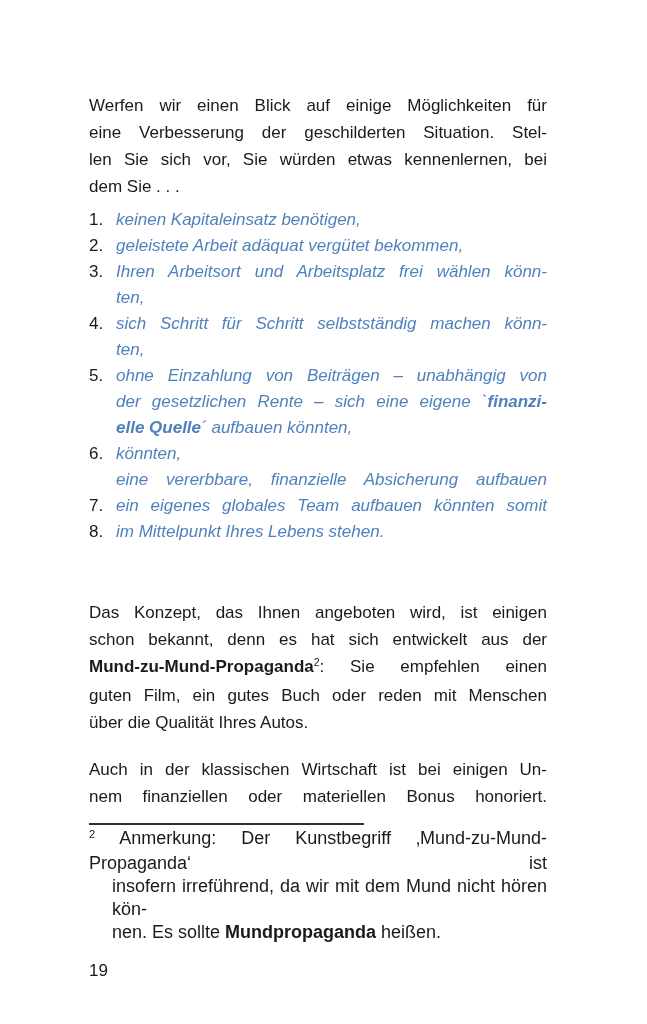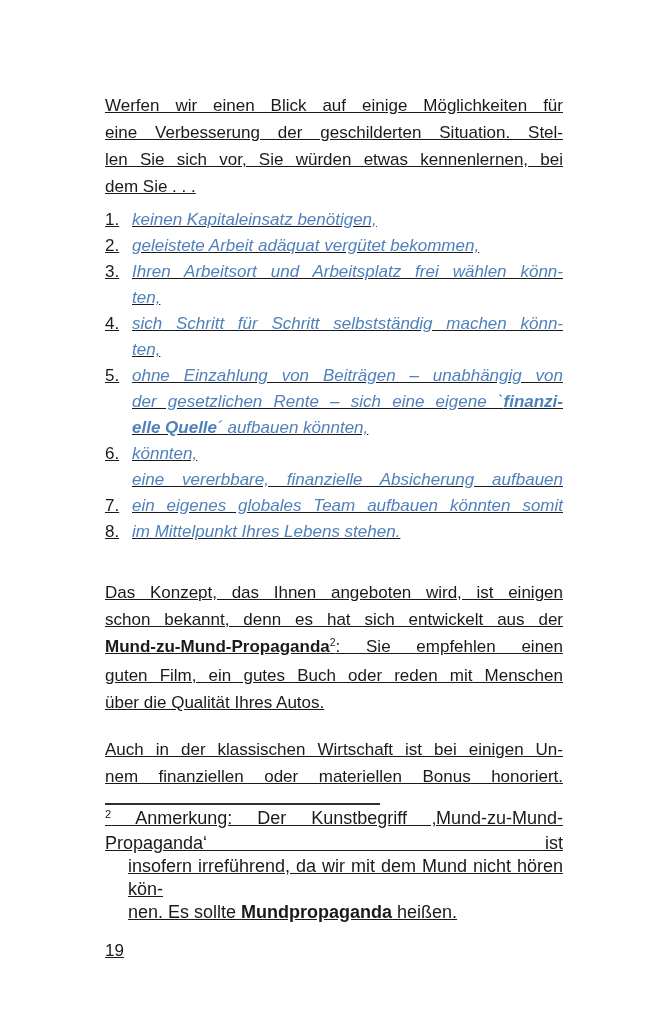--- a/index.html
+++ b/index.html
@@ -11,24 +11,23 @@
     position: relative;
     width: 647px;
     height: 1024px;
     background: #ffffff;
     overflow: hidden;
     font-family: "Liberation Sans", sans-serif;
     color: var(--body-color, #1a1a1a);
   }
   .content {
     position: absolute;
-    left: 105px;
+    left: 89px;
     top: 92px;
     width: 458px;
-    text-decoration: underline;
   }
   
   .line {
     text-align: justify;
     text-align-last: justify;
   }
   .line.last {
     text-align-last: left;
   }
   .b { font-weight: bold; }
@@ -52,21 +51,21 @@
     color: var(--body-color, #1a1a1a);
     font-style: normal;
   }
   .list-item .item-lines {
     flex: 1;
     min-width: 0;
     color: var(--list-color, #4f81bd);
     font-style: italic;
   }
   [data-name="benefits-list"] { margin-top: 7px; }
-  [data-name="paragraph-konzept"] { margin-top: 34px; }
+  [data-name="paragraph-konzept"] { margin-top: 54px; }
   [data-name="paragraph-wirtschaft"] { margin-top: 20px; }
   .rule {
     margin-top: 13px;
     width: 275px;
     height: 0;
     border-top: 2px solid #2f2f2f;
   }
   .footnote {
     margin-top: 2px;
     font-size: 18px;

